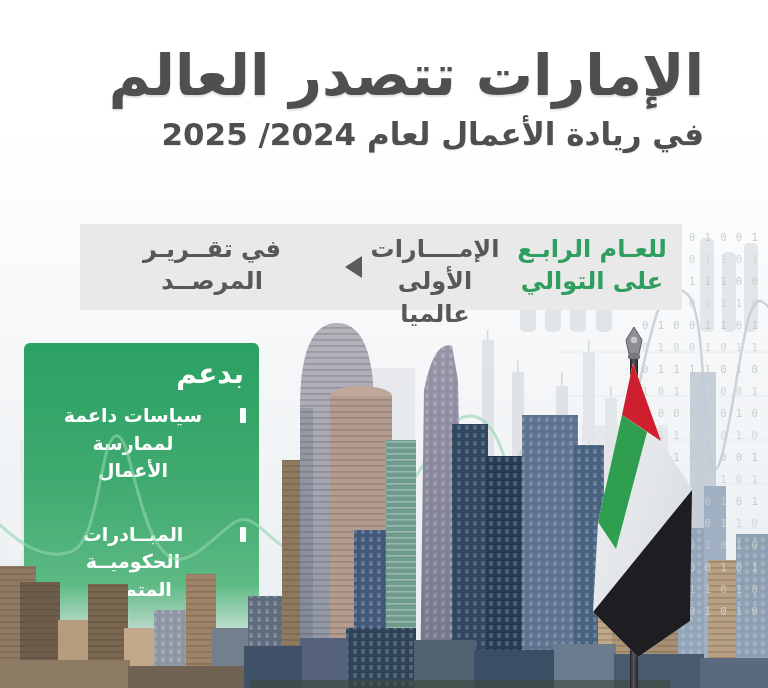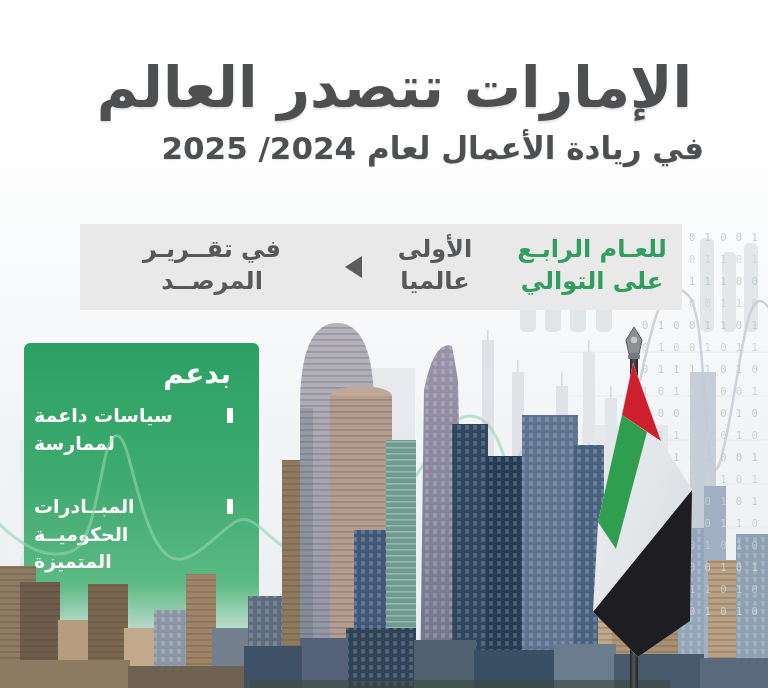--- a/index.html
+++ b/index.html
@@ -20,48 +20,48 @@
   
   .binary{position:absolute;top:226px;right:4px;width:122px;z-index:5;
           font-family:"DejaVu Sans Mono",monospace;font-size:10.5px;line-height:22px;
           letter-spacing:1.5px;color:var(--binary,#c3ccc9);opacity:.95;text-align:left;
           direction:ltr;pointer-events:none;}
   .binary div{white-space:nowrap;}
   .binary div:nth-child(even){color:#cdd5d2;}
 
   
   .headline-wrap{position:absolute;top:46px;right:64px;left:40px;z-index:8;text-align:right;}
-  .headline-wrap h1{margin:12px;font-size:57px;line-height:1.05;font-weight:800;
+  .headline-wrap h1{margin:0;font-size:57px;line-height:1.05;font-weight:800;
           color:var(--headline,#4e4f51);text-shadow:0 2px 2px rgba(0,0,0,.12);}
   .subtitle{margin-top:10px;font-size:31px;font-weight:700;color:var(--headline,#4e4f51);
           text-shadow:0 1px 1px rgba(0,0,0,.10);}
 
   
   .band{position:absolute;left:80px;top:224px;width:602px;height:86px;z-index:6;
         background:var(--band-bg,rgba(233,233,234,.95));}
   .grp{position:absolute;top:9px;text-align:center;font-weight:700;font-size:24px;
        line-height:1.35;color:var(--band-text,#57585a);}
   .grp .l{display:block;}
   .grp-lead{right:12px;width:156px;color:var(--accent-green,#2f9e5e);}
   .grp-middle{right:180px;width:134px;}
   .grp-trailing{left:12px;width:240px;}
   .arrow{position:absolute;right:320px;top:32px;width:0;height:0;
          border-top:11px solid transparent;border-bottom:11px solid transparent;
          border-right:17px solid #5b5c5e;}
 
   
   .greenbox{position:absolute;left:24px;top:343px;width:235px;height:308px;z-index:2;
-        border-radius:6px;padding:14px 26px 0 10px;
+        border-radius:6px;padding:14px 13px 0 10px;
         background:linear-gradient(180deg,var(--box-green-top,#2ba163) 0%,#3faa6f 45%,
                    #5cb983 78%,rgba(120,200,155,0) 100%);}
   .greenbox .box-title{font-size:28px;font-weight:800;color:#fff;text-align:right;margin:0 2px 12px 0;}
   .bullet{display:flex;align-items:flex-start;margin:0 0 26px 0;}
   .bullet-marker{flex:0 0 auto;width:6px;height:15px;background:#fff;border-radius:1px;
         margin-top:6px;margin-left:8px;}
-  .bullet-text{font-size:19px;font-weight:700;color:#fff;line-height:1.45;text-align:left;}
+  .bullet-text{font-size:19px;font-weight:700;color:#fff;line-height:1.45;text-align:center;}
   .bullet-text .bl{display:block;}
 </style>
 </head>
 <body>
 
 <div id="stage">
 
   <div class="sky"></div>
 
   <svg class="decor-back" width="768" height="688" viewBox="0 0 768 688">
@@ -135,20 +135,21 @@
       <div>0 1 0 1 1 0 1 0</div>
       <div>1 0 1 0 1 0 1 0</div>
     </div>
 
   <div class="greenbox">
     <div class="box-title">بدعم</div>
     <div class="bullet">
       <span class="bullet-marker"></span>
       <span class="bullet-text">
         <span class="bl">سياسات داعمة لممارسة</span>
+        <span class="bl">الأعمال</span>
       </span>
     </div>
     <div class="bullet" style="margin-top:36px;">
       <span class="bullet-marker"></span>
       <span class="bullet-text">
         <span class="bl">المبــادرات الحكوميــة</span>
         <span class="bl">المتميزة</span>
       </span>
     </div>
   </div>
@@ -290,20 +291,21 @@
     <h1>الإمارات تتصدر العالم</h1>
     <div class="subtitle">في ريادة الأعمال لعام 2024/ 2025</div>
   </header>
 
   <div class="band">
     <div class="grp grp-lead">
       <span class="l">للعـام الرابـع</span>
       <span class="l">على التوالي</span>
     </div>
     <div class="grp grp-middle">
+      <span class="l">الإمــــارات</span>
       <span class="l">الأولى عالميا</span>
     </div>
     <div class="arrow"></div>
     <div class="grp grp-trailing">
       <span class="l">في تقــريـر المرصــد</span>
     </div>
   </div>
 
 </div>
 

